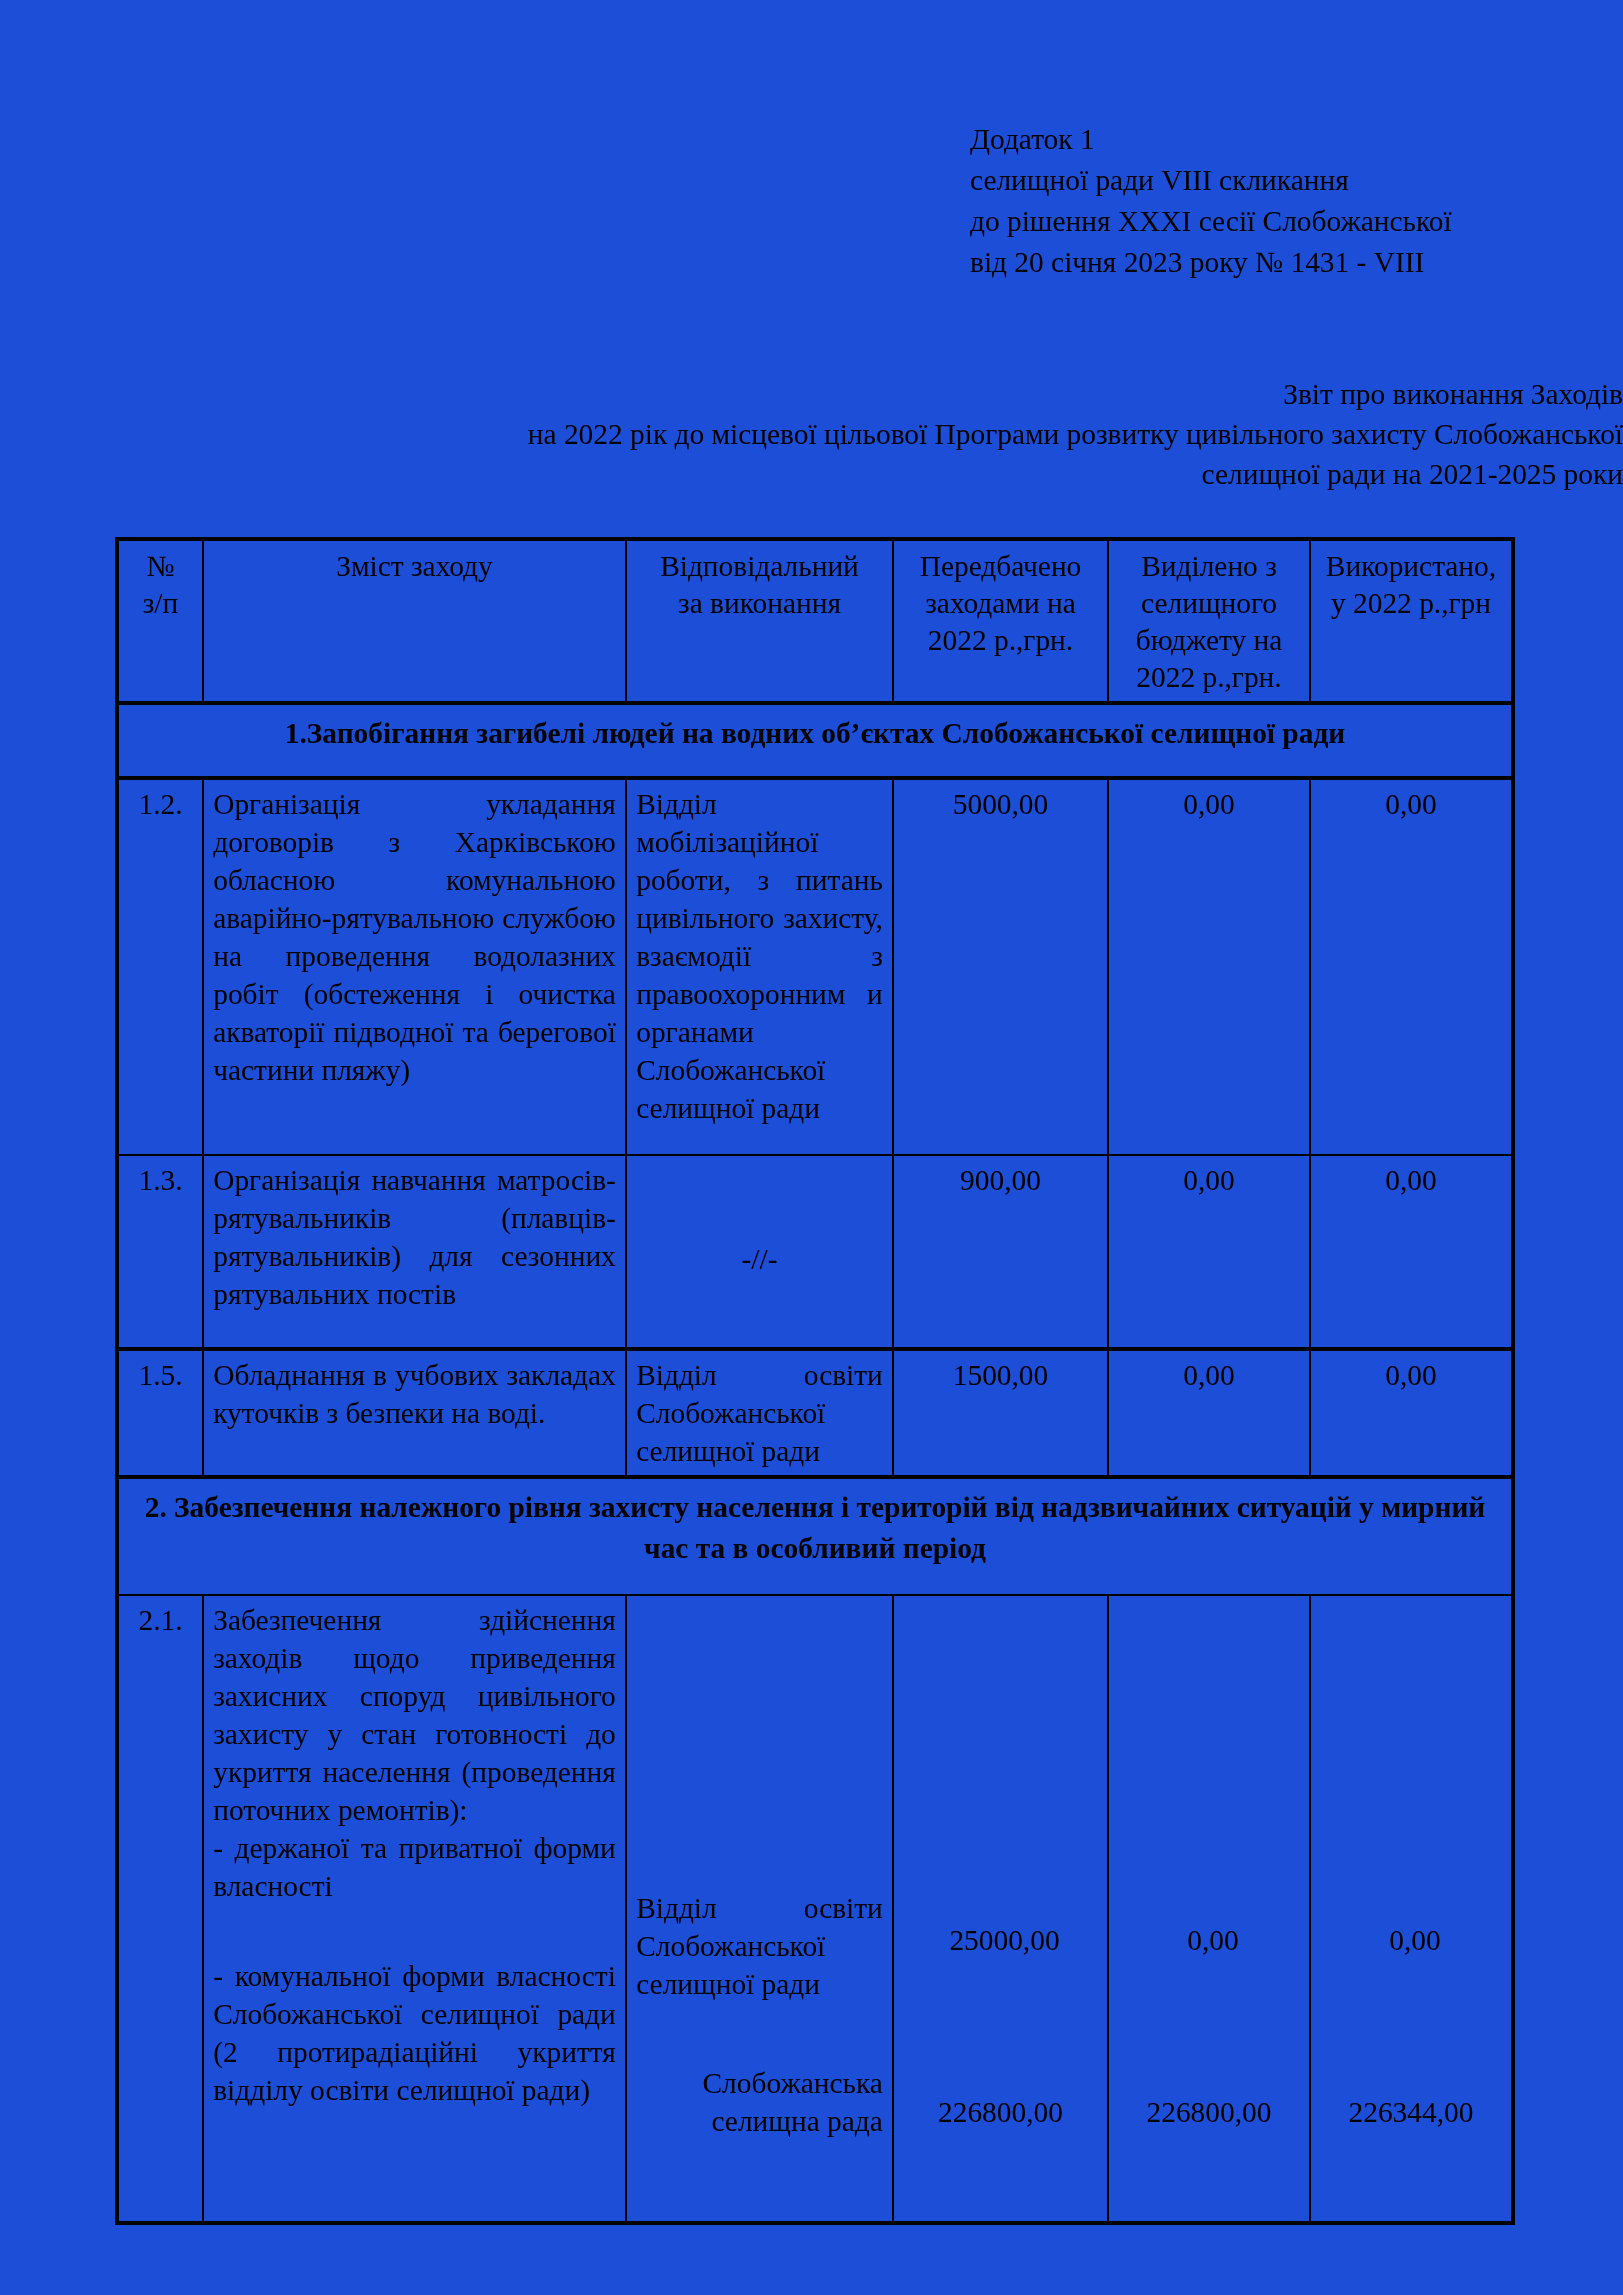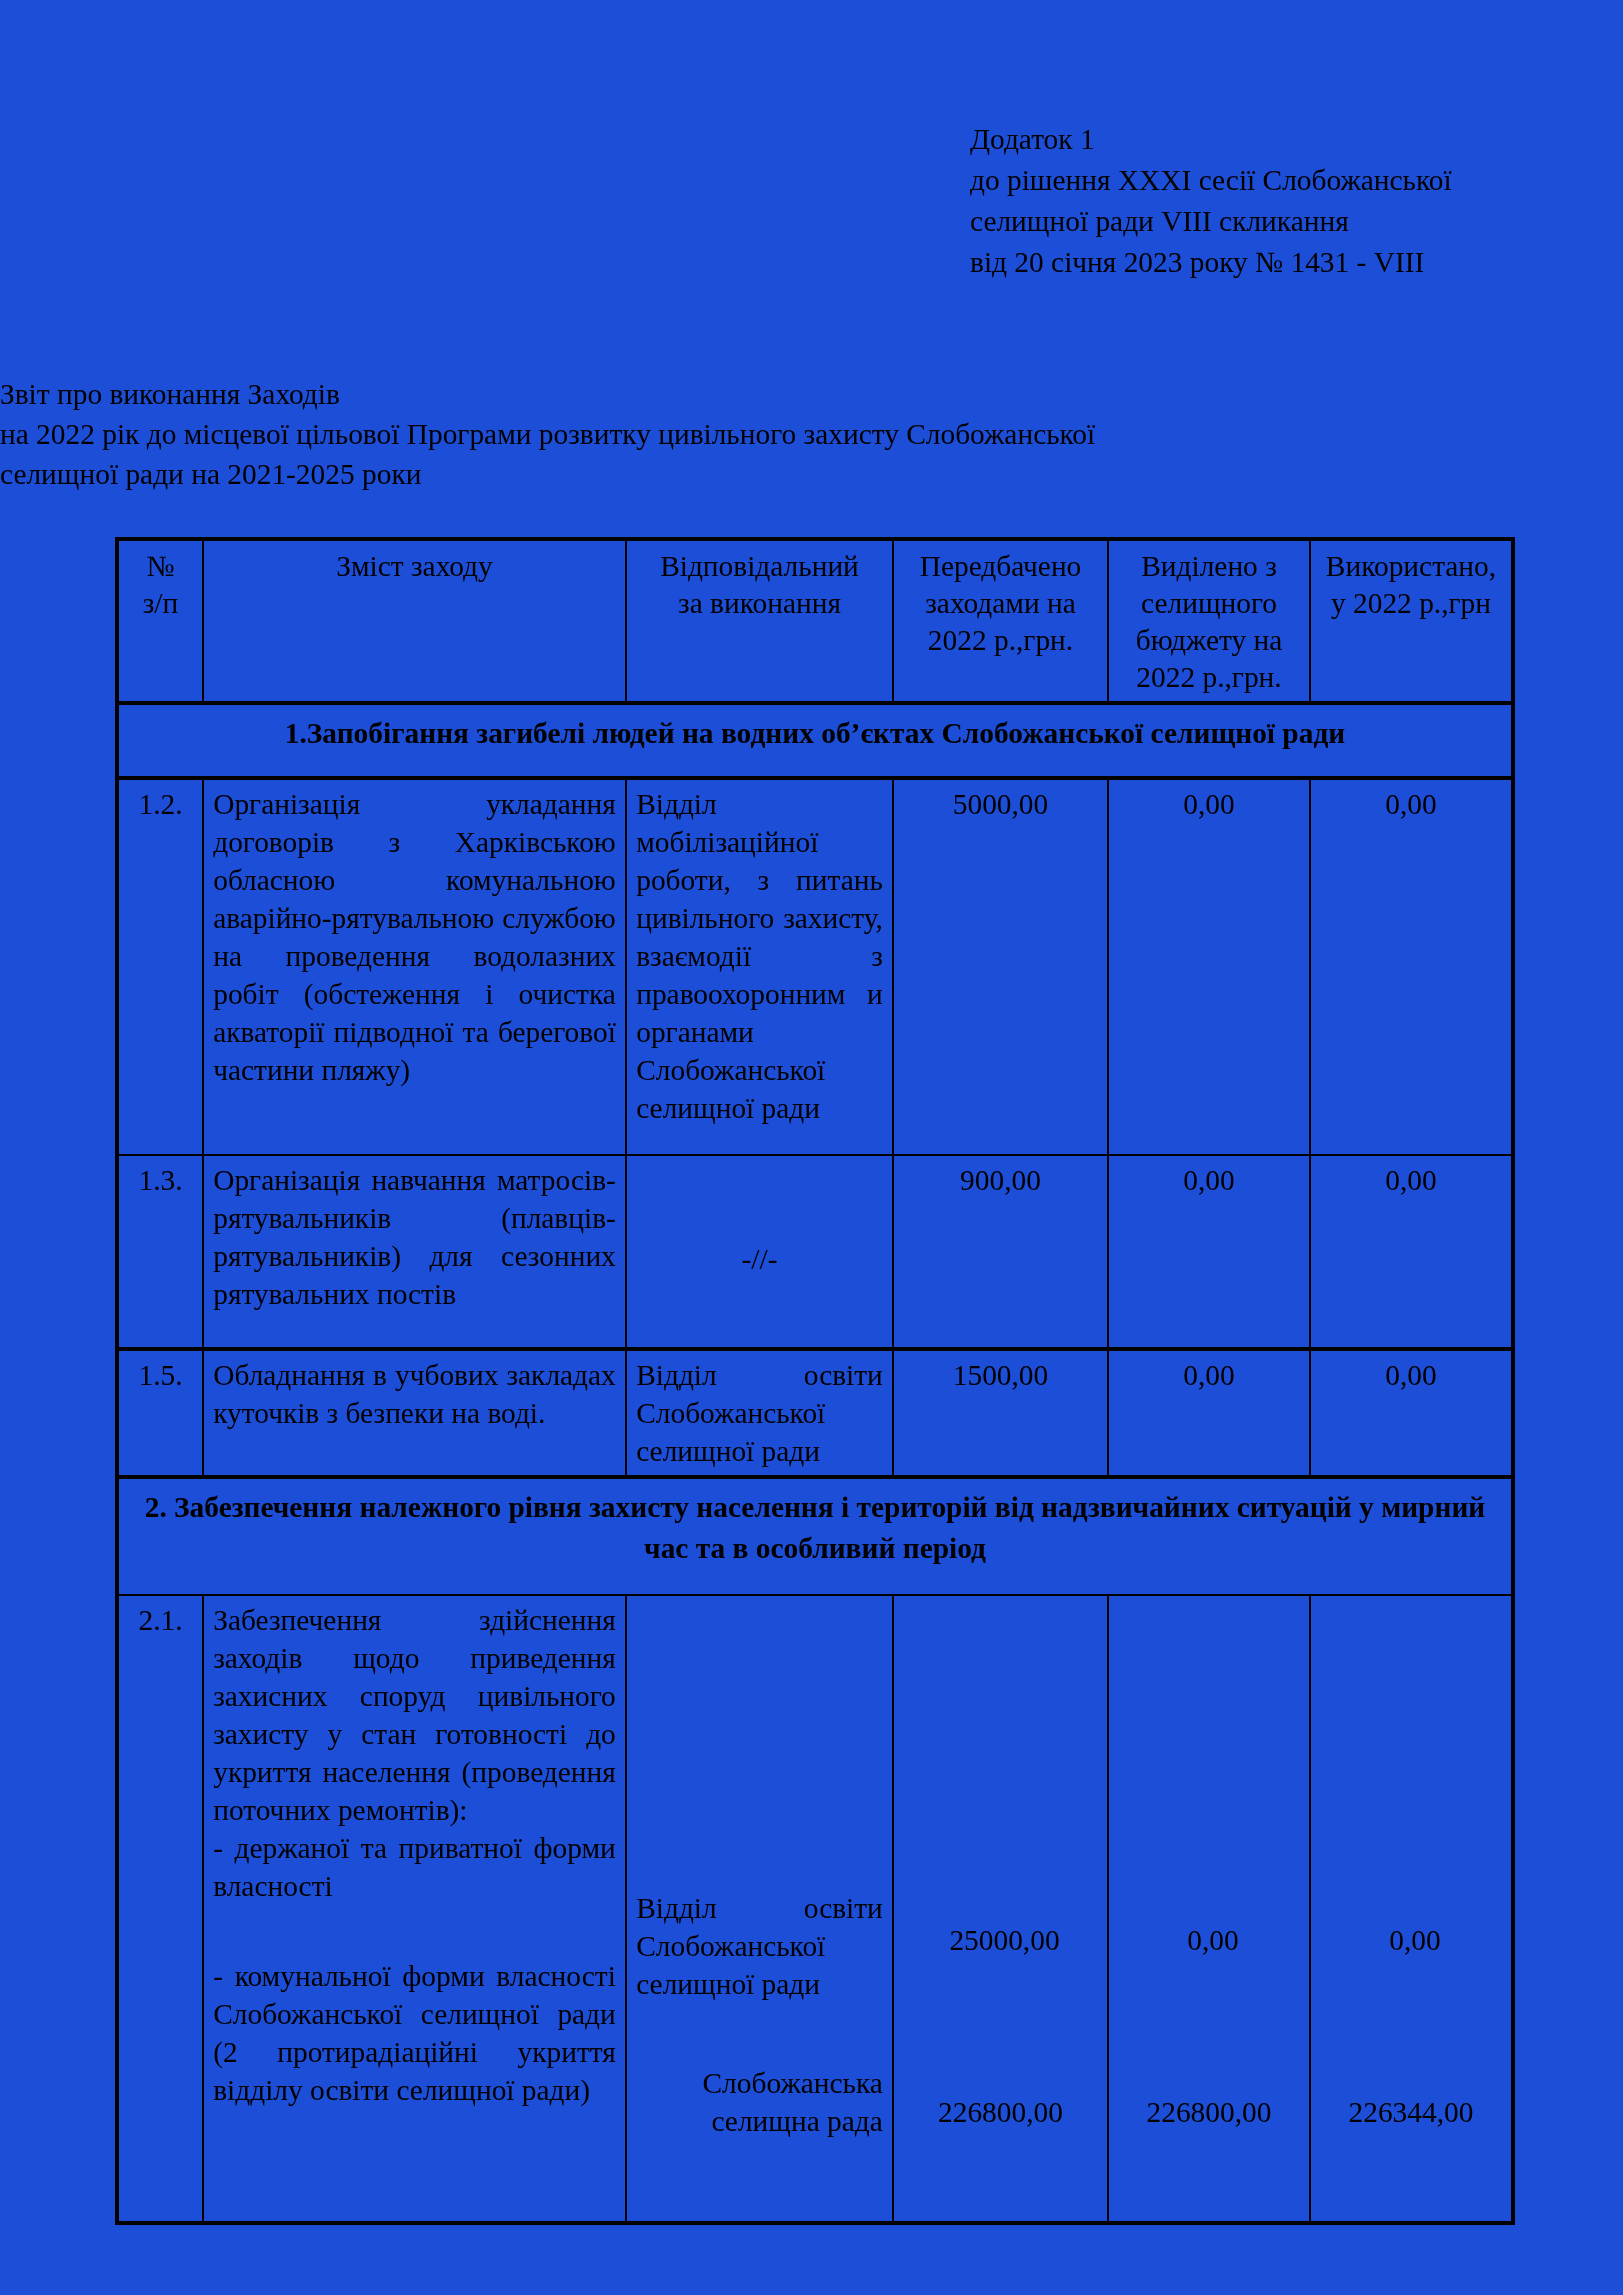--- a/index.html
+++ b/index.html
@@ -10,21 +10,21 @@
     font-family:Liberation Serif, serif;
     color:#000;
     overflow:hidden;
   }
   .appendix{
     position:absolute;left:970px;top:119px;
     font-size:29.4px;line-height:41px;
   }
   .doc-title{
     position:absolute;left:0;top:374px;width:100%;
-    text-align:left;font-size:29.4px;line-height:40px;
+    text-align:right;font-size:29.4px;line-height:40px;
   }
   table.report{
     position:absolute;left:115px;top:537px;
     width:1397px;
     border-collapse:collapse;
     table-layout:fixed;
     font-size:29.4px;
   }
   table.report{border:4.6px solid #000;}
   table.report td{
@@ -72,22 +72,22 @@
   .r21-item2{margin-top:52px;}
   .just{text-align:justify;}
 </style>
 </head>
 <body>
 
 <div id="page">
 
   <div class="appendix">
     <div>Додаток 1</div>
+    <div>селищної ради VIII скликання</div>
     <div>до рішення XXXI сесії Слобожанської</div>
-    <div>селищної ради VIII скликання</div>
     <div>від 20 січня 2023 року № 1431 - VIII</div>
   </div>
 
   <div class="doc-title">
     <div>Звіт про виконання Заходів</div>
     <div>на 2022 рік до місцевої цільової Програми розвитку цивільного захисту Слобожанської</div>
     <div>селищної ради на 2021-2025 роки</div>
   </div>
 
   <table class="report">

